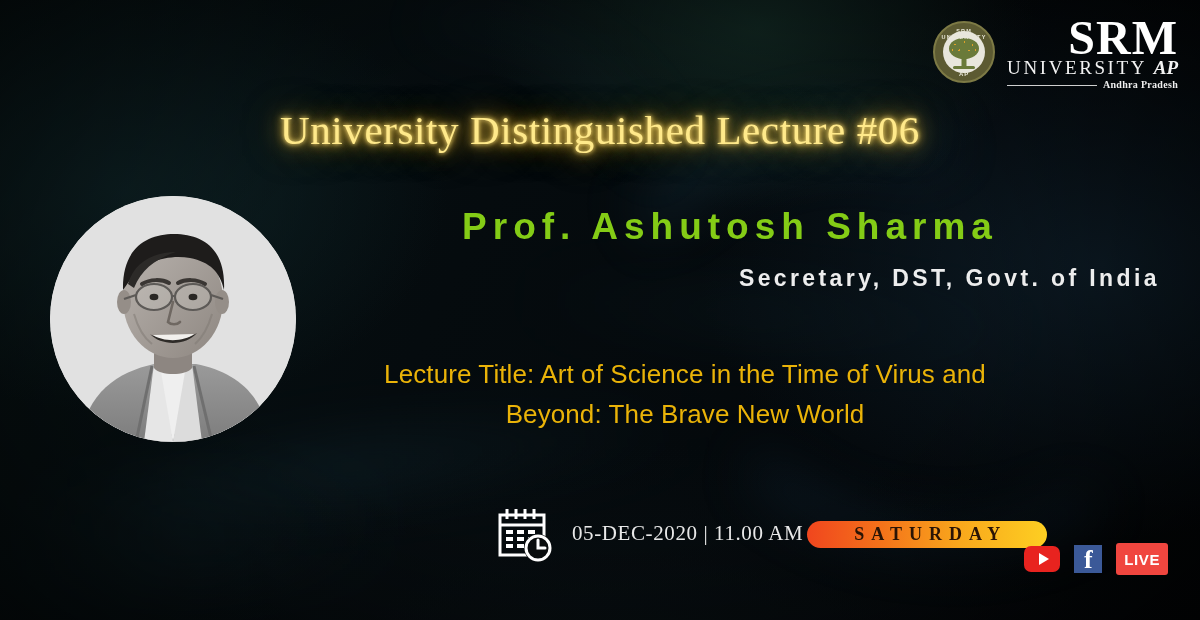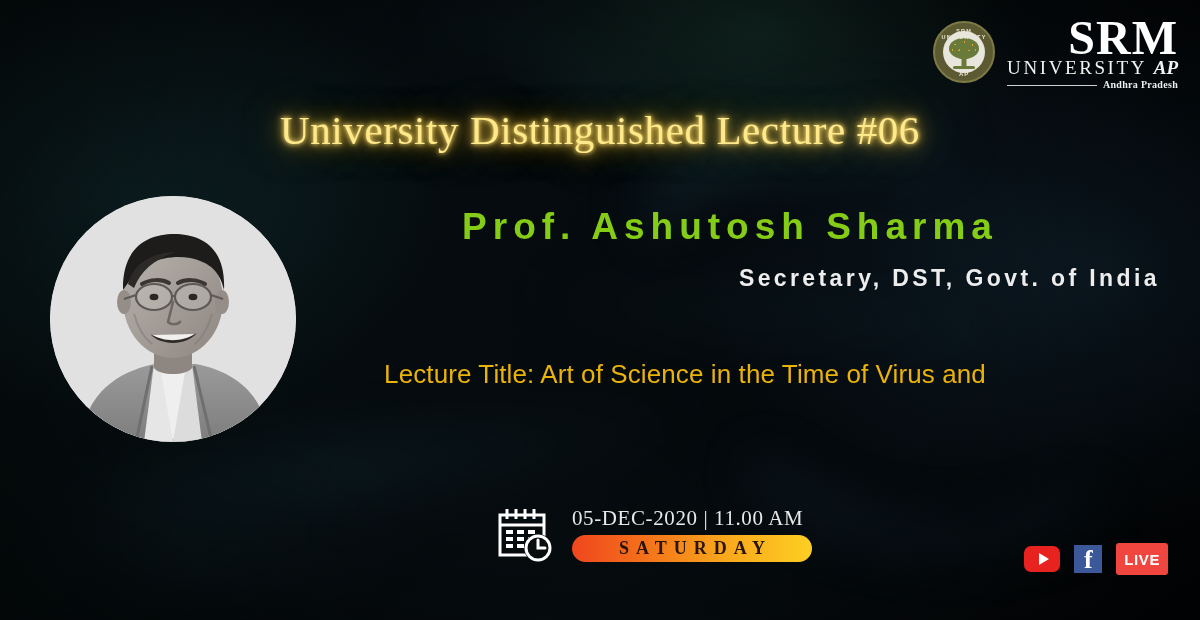--- a/index.html
+++ b/index.html
@@ -170,21 +170,21 @@
   .lecture-title .ln { display:block; }
 
   
   .datetime {
     position:absolute; left:494px; top:503px;
     display:flex; align-items:center; gap:16px;
   }
   .cal-icon { width:62px; height:62px; flex:none; }
   .cal-icon svg { display:block; width:100%; height:100%; }
 
-  .dt-text { display:flex; flex-direction:column; gap:4px; }
+  .dt-text { display:flex; flex-direction:row; gap:4px; }
   .dt-line {
     font-family:"Liberation Serif", serif;
     font-size:21px; color:#e9e9e9; letter-spacing:.6px; white-space:nowrap;
   }
   .day-pill {
     width:240px; height:27px; border-radius:15px;
     background:linear-gradient(90deg,#f0461e 0%, #f4711a 30%, #f9a81c 64%, #fdcf22 100%);
     display:flex; align-items:center; justify-content:center;
   }
   .day-pill span {
@@ -321,20 +321,21 @@
         <path d="M162 118 C158 132 152 142 145 148" stroke="#7e7771" stroke-width="2" fill="none" opacity=".5"></path>
       </g>
     </svg>
   </div>
 
   <div class="speaker-name">Prof. Ashutosh Sharma</div>
   <div class="speaker-role">Secretary, DST, Govt. of India</div>
 
   <div class="lecture-title">
     <span class="ln">Lecture Title: Art of Science in the Time of Virus and</span>
+    <span class="ln">Beyond: The Brave New World</span>
   </div>
 
   <div class="datetime">
     <div class="cal-icon">
       <svg viewBox="0 0 62 62" xmlns="http://www.w3.org/2000/svg">
         <g stroke="#ffffff" stroke-width="3" fill="none">
           <path d="M6 12 h44 v40 h-44 z"></path>
           <path d="M6 22 h44"></path>
           <path d="M13 6 v10 M22 6 v10 M31 6 v10 M40 6 v10"></path>
         </g>

